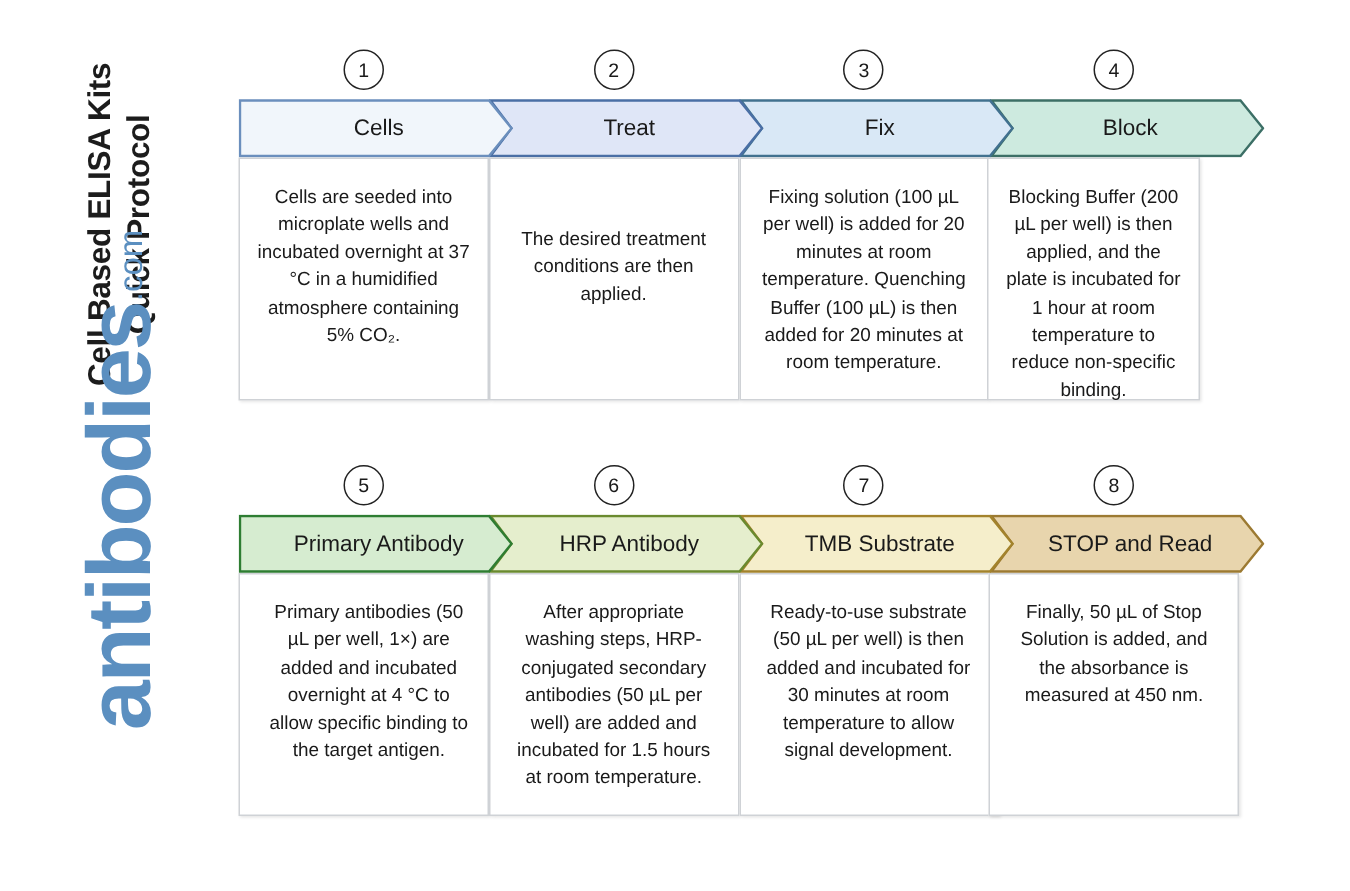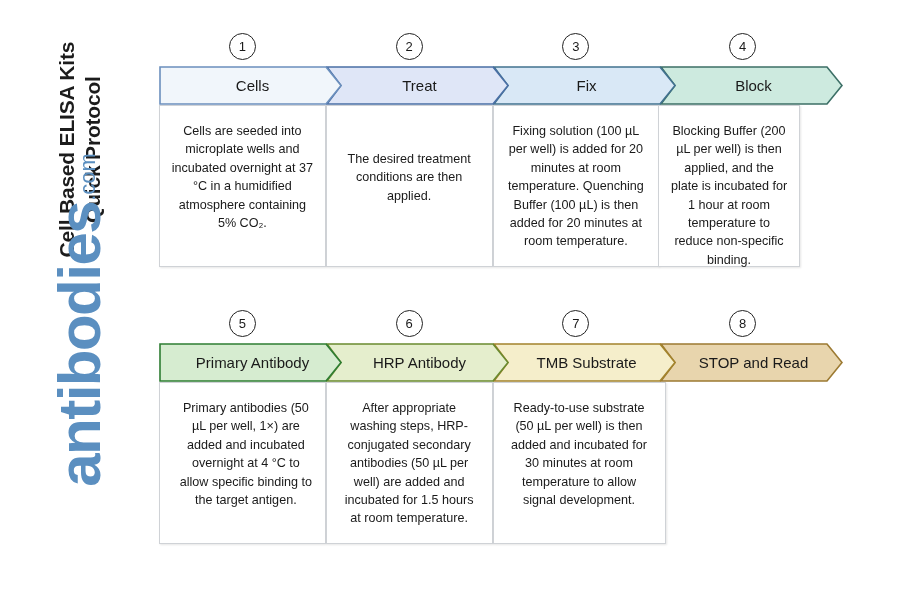--- a/index.html
+++ b/index.html
@@ -287,14 +287,17 @@
   <div class="desc-strip">
       <div class="desc-box" style="left: 0px; width: 166.75px; padding-left: 18px;">
         <div class="desc-text">Primary antibodies (50 µL per well, 1×) are added and incubated overnight at 4 °C to allow specific binding to the target antigen.</div>
       </div>
       <div class="desc-box" style="left: 166.75px; width: 166.75px;">
         <div class="desc-text">After appropriate washing steps, HRP-conjugated secondary antibodies (50 µL per well) are added and incubated for 1.5 hours at room temperature.</div>
       </div>
       <div class="desc-box" style="left: 333.5px; width: 173px;">
         <div class="desc-text">Ready-to-use substrate (50 µL per well) is then added and incubated for 30 minutes at room temperature to allow signal development.</div>
       </div>
+      <div class="desc-box" style="left: 500.25px; width: 166.75px;">
+        <div class="desc-text">Finally, 50 µL of Stop Solution is added, and the absorbance is measured at 450 nm.</div>
+      </div>
     </div>
 </div>
 
 </body></html>

